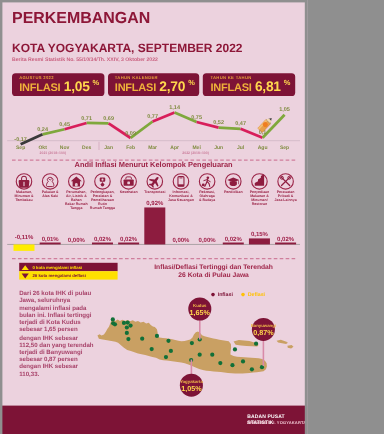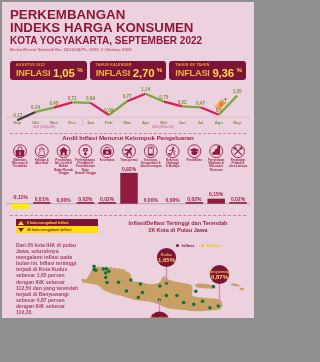--- a/index.html
+++ b/index.html
@@ -1,17 +1,17 @@
 <!DOCTYPE html>
 <html><head>
 <meta charset="utf-8">
 <style>
   html,body{margin:0;padding:0;background:#8f8f8f;}
   *{box-sizing:border-box;}
-  .page{position:relative;width:256px;height:318px;background:#ecd2de;
+  .page{position:relative;width:256px;height:362px;background:#ecd2de;
         font-family:"Liberation Sans",sans-serif;overflow:hidden;}
   .frame{position:absolute;left:0;top:0;width:256px;height:362px;
          border-left:2px solid #8f8f8f;border-top:2px solid #8f8f8f;
          border-right:2px solid #8f8f8f;pointer-events:none;z-index:50;}
   
   .title{position:absolute;left:10px;color:#8d1738;font-weight:bold;white-space:nowrap;}
   #t1{top:8px;font-size:13.3px;line-height:13px;}
   #t2{top:21px;font-size:13.3px;line-height:13px;}
   #t3{top:34.5px;font-size:10px;line-height:12px;}
   #t4{position:absolute;left:10px;top:46.5px;font-size:4.3px;color:#c9607f;font-weight:bold;white-space:nowrap;}
@@ -48,42 +48,41 @@
   .footer{position:absolute;left:0;top:338px;width:256px;height:24px;background:#7d1336;}
   .flogo{position:absolute;left:188px;top:343px;width:15px;height:14px;}
   .fname{position:absolute;left:206px;top:344px;font-size:4.2px;color:#fff;font-weight:bold;letter-spacing:.1px;}
   .fsub{position:absolute;left:206px;top:350px;font-size:3.4px;color:#f0c7d3;font-weight:bold;letter-spacing:.1px;}
 </style>
 </head>
 <body>
 
 <div class="page">
   <div class="title" id="t1">PERKEMBANGAN</div>
-  <div class="title" id="t2">INDEKS HARGA KONSUMEN</div>
   <div class="title" id="t3">KOTA YOGYAKARTA, SEPTEMBER 2022</div>
   <div id="t4">Berita Resmi Statistik No. 55/10/34/Th. XXIV, 3 Oktober 2022</div>
   <svg class="qr" id="qrsvg" viewBox="0 0 29 29"></svg>
 
   <div class="statrow" id="statrow">
       <div class="stat">
         <span class="cap">AGUSTUS 2022</span>
         <span class="lab">INFLASI</span>
         <span class="val">1,05</span>
         <span class="pct">%</span>
       </div>
       <div class="stat">
         <span class="cap">TAHUN KALENDER</span>
         <span class="lab">INFLASI</span>
         <span class="val">2,70</span>
         <span class="pct">%</span>
       </div>
       <div class="stat">
         <span class="cap">TAHUN KE TAHUN</span>
         <span class="lab">INFLASI</span>
-        <span class="val">9,36</span>
+        <span class="val">6,81</span>
         <span class="pct">%</span>
       </div>
     </div>
 
   <svg class="chart" id="chartsvg" viewBox="0 0 256 46">
       <line x1="6" y1="33.2" x2="250" y2="33.2" stroke="#d9c0cd" stroke-width="1.1"></line>
       <line x1="82.5" y1="34.2" x2="82.5" y2="41" stroke="#dbb7c8" stroke-width="1.1"></line>
       <line x1="17.20" y1="36.23" x2="35.53" y2="27.95" stroke="#3a3a3a" stroke-width="2.3" stroke-linecap="butt"></line>
       <line x1="35.53" y1="27.95" x2="53.86" y2="23.71" stroke="#7fa83c" stroke-width="2.3" stroke-linecap="butt"></line>
       <line x1="53.86" y1="23.71" x2="72.19" y2="18.46" stroke="#d81e5b" stroke-width="2.3" stroke-linecap="butt"></line>

